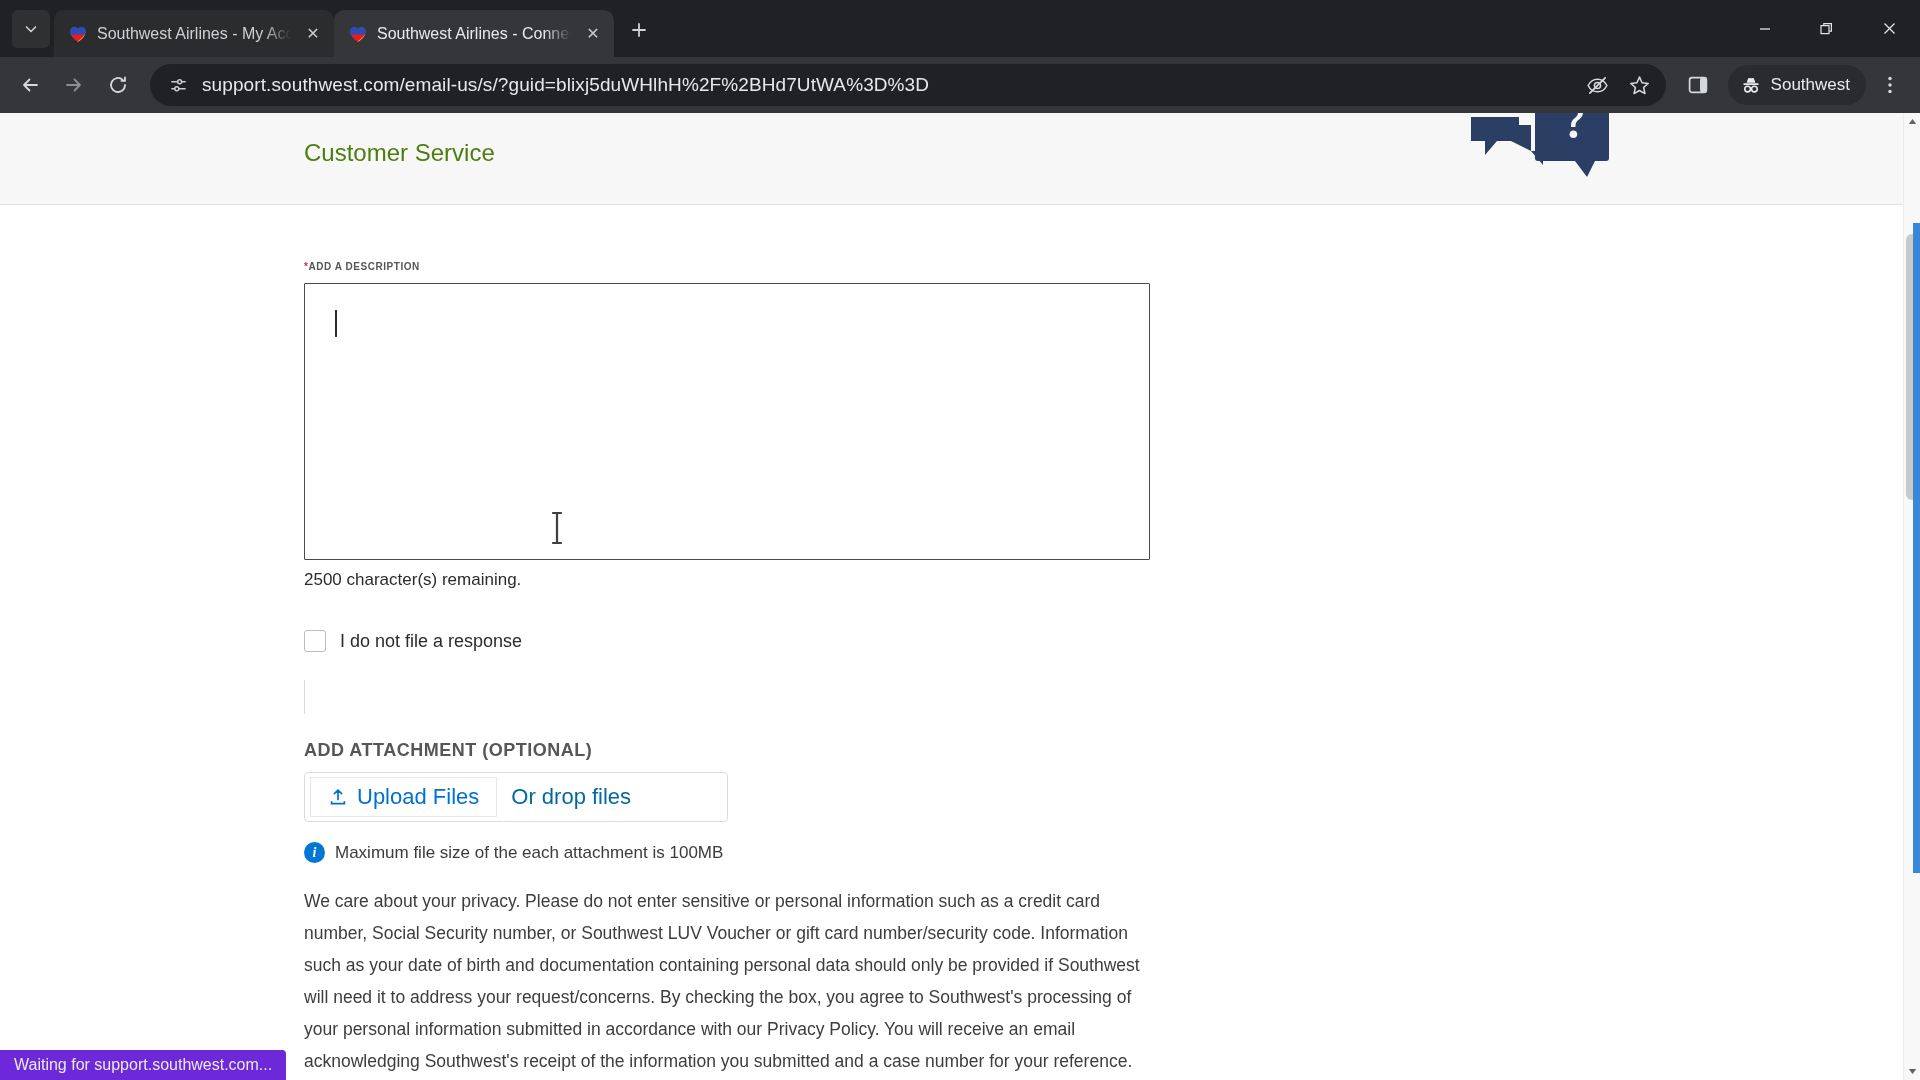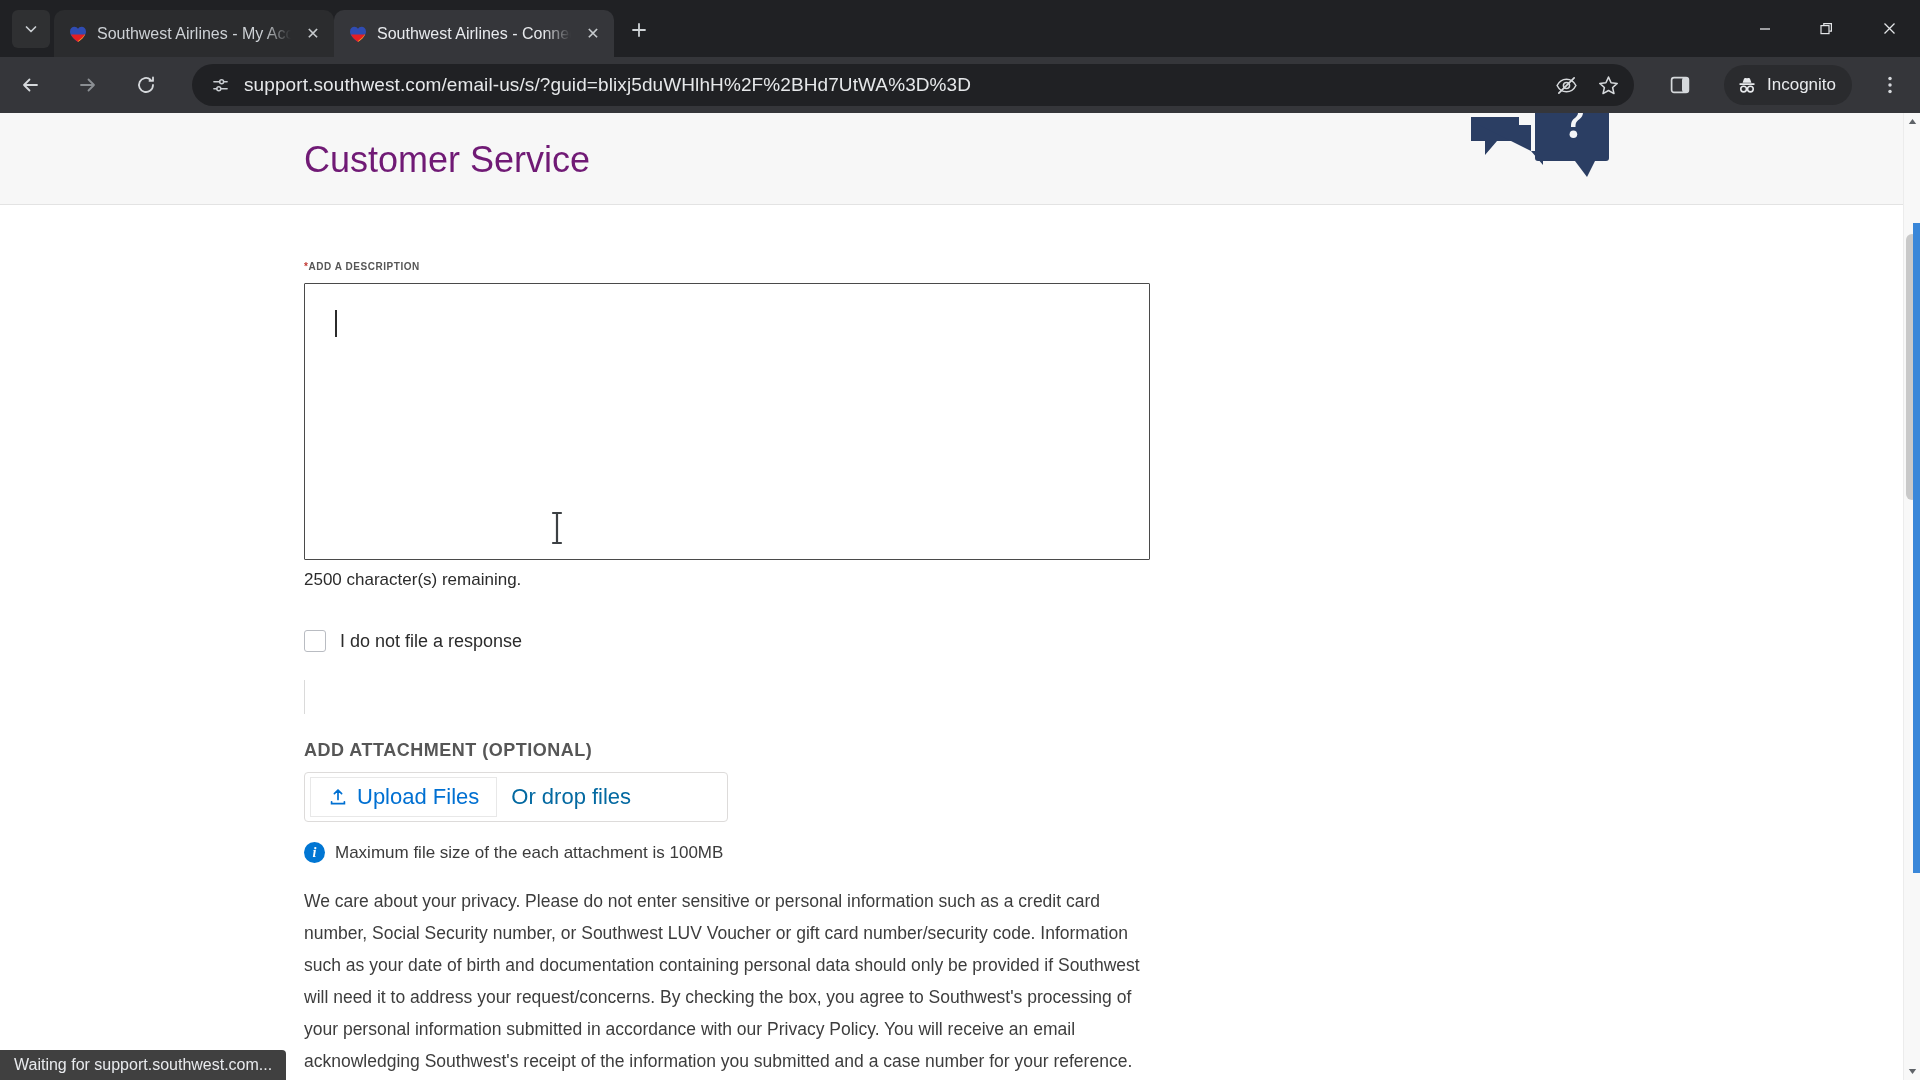--- a/index.html
+++ b/index.html
@@ -37,21 +37,21 @@
   }
   .tab-close { width:26px; height:26px; display:flex; align-items:center; justify-content:center;
     border-radius:50%; color:#c6cacd; flex:0 0 26px; }
   .newtab { width:34px; height:34px; margin: 0 0 10px 8px; display:flex; align-items:center;
     justify-content:center; color:#cfd3d6; border-radius:50%; flex:0 0 34px; }
   .wincontrols { position:absolute; right:0; top:0; height:57px; display:flex; }
   .wc { width:62px; height:57px; display:flex; align-items:center; justify-content:center; color:#e3e5e8; }
 
   .toolbar {
     height: 56px; flex:0 0 56px; background:#35363a; display:flex; align-items:center;
-    padding: 0 10px; gap: 18px;
+    padding: 0 10px; gap: 4px;
   }
   .tb-btn { width:40px; height:40px; border-radius:50%; display:flex; align-items:center;
     justify-content:center; color:#d6d9dc; flex:0 0 40px; }
   .tb-btn.dim { color:#8b8f93; }
   .omnibox {
     flex:1; height:42px; background:#202124; border-radius:21px; display:flex;
     align-items:center; padding: 0 6px 0 14px; margin: 0 8px; gap: 10px; min-width:0;
   }
   .omni-url { flex:1; font-size:19px; color:#e6e8ea; white-space:nowrap; overflow:hidden; letter-spacing:.1px; }
   .omni-actions { display:flex; align-items:center; gap:2px; }
@@ -61,21 +61,21 @@
   }
 
   
   .viewport { flex:1; position:relative; background:#ffffff; overflow:hidden; display:flex; }
   .page { flex:1; position:relative; overflow:hidden; background:#fff; }
 
   .page-header {
     height: 92px; background:#f7f7f7; border-bottom:1px solid #e3e3e3;
     position:relative; padding-left: 304px;
   }
-  .page-title { font-size: 36px; color:#701a75; position:absolute; left:304px; top:26px; font-weight:400; }
+  .page-title { font-size: 24px; color:#4d7c0f; position:absolute; left:304px; top:26px; font-weight:400; }
   .header-art { position:absolute; right:276px; top:-22px; width:170px; height:92px; }
 
   .form { padding: 56px 0 0 304px; }
   .field-label {
     font-size: 10px; letter-spacing: .55px; color:#565656; font-weight:700;
     text-transform: uppercase; margin-bottom: 11px;
   }
   .req { color:#c23934; font-weight:700; }
   .textarea {
     width: 846px; height: 277px; border:1px solid #4a4a4a; background:#fff;
@@ -123,21 +123,21 @@
     width: 17px; flex:0 0 17px; background:#f8f8f8; border-left:1px solid #ececec;
     position:relative;
   }
   .sb-arrow { position:absolute; left:0; width:17px; height:17px; display:flex;
     align-items:center; justify-content:center; color:#5f6368; }
   .sb-arrow.up { top:0; } .sb-arrow.down { bottom:0; }
   .sb-thumb { position:absolute; left:2px; width:12px; background:#c9c9c9; border-radius:6px; }
   .focusbar { position:absolute; right:0; width:7px; background:#3a87d9; }
 
   .statusbar {
-    position:absolute; left:0; bottom:0; height:30px; background:#404040;
+    position:absolute; left:0; bottom:0; height:30px; background:#6d28d9;
     color:#e8eaed; font-size:16px; display:flex; align-items:center;
     padding: 10px 14px; border-top-right-radius:4px; z-index: 30;
   }
 
   .mouse-cursor { position:absolute; z-index:40; pointer-events:none; }
 </style>
 </head>
 <body>
 
 <div class="browser">
@@ -252,21 +252,21 @@
     <div class="incognito">
       <span style="display:flex;align-items:center;">
         <svg width="22" height="22" viewBox="0 0 24 24">
           <path d="M7.2 9.6 L8.6 5.4 C8.9 4.5 9.6 4.1 10.4 4.3 L12 4.7 L13.6 4.3 C14.4 4.1 15.1 4.5 15.4 5.4 L16.8 9.6 Z" fill="#e8eaed"></path>
           <rect x="3.6" y="10" width="16.8" height="1.9" rx=".95" fill="#e8eaed"></rect>
           <circle cx="8.3" cy="16.4" r="3.1" fill="none" stroke="#e8eaed" stroke-width="1.7"></circle>
           <circle cx="15.7" cy="16.4" r="3.1" fill="none" stroke="#e8eaed" stroke-width="1.7"></circle>
           <path d="M11.2 16.2 H12.8" stroke="#e8eaed" stroke-width="1.5"></path>
         </svg>
       </span>
-      <span>Incognito</span>
+      <span>Southwest</span>
     </div>
 
     <div class="tb-btn">
       <svg width="22" height="22" viewBox="0 0 22 22">
         <circle cx="11" cy="4.6" r="1.75" fill="#d6d9dc"></circle>
         <circle cx="11" cy="11" r="1.75" fill="#d6d9dc"></circle>
         <circle cx="11" cy="17.4" r="1.75" fill="#d6d9dc"></circle>
       </svg>
     </div>
   </div>

